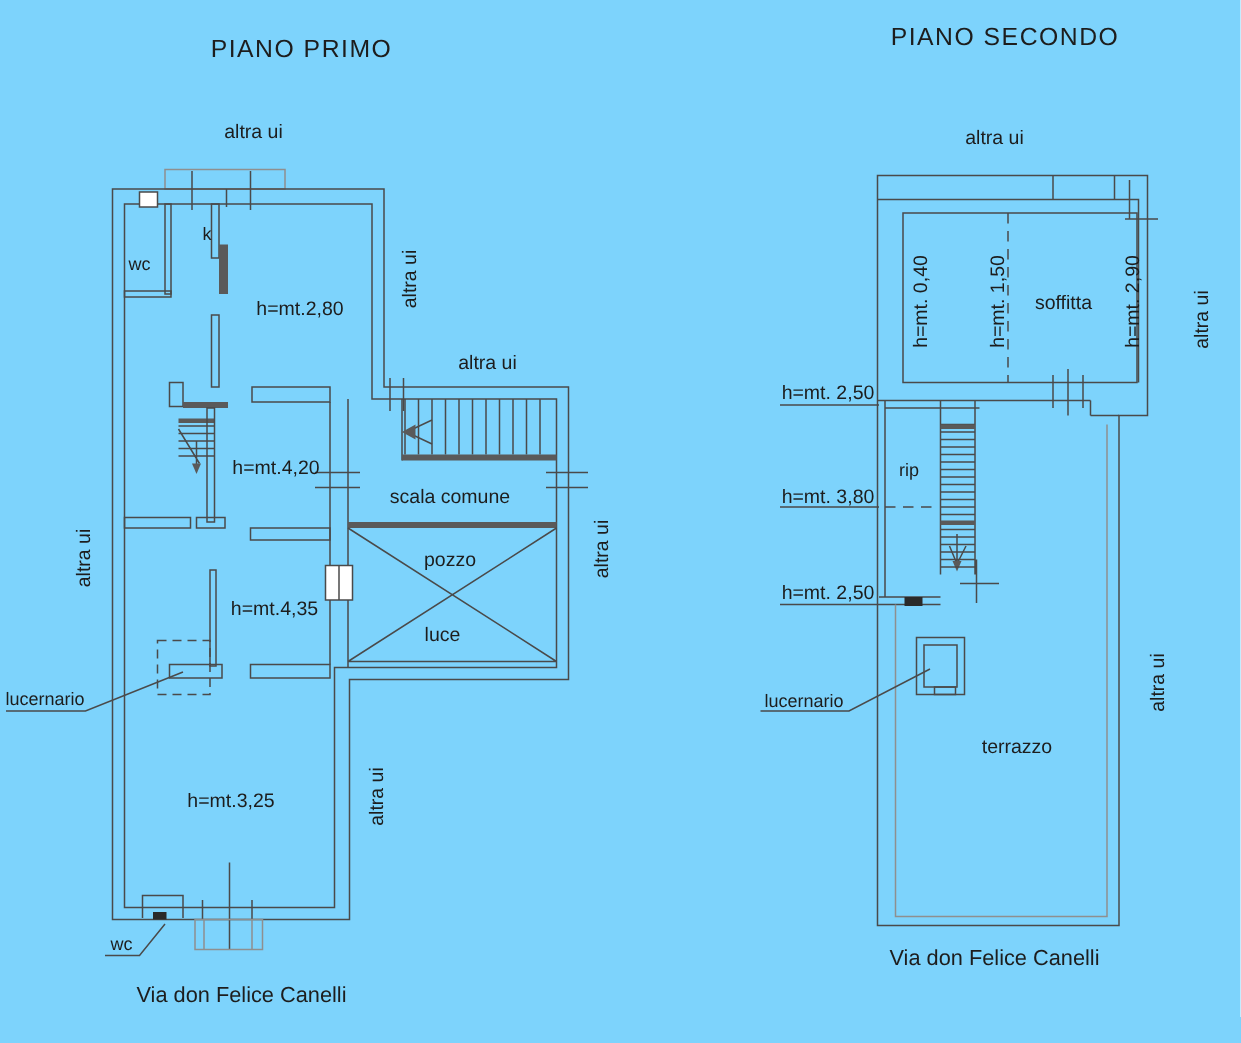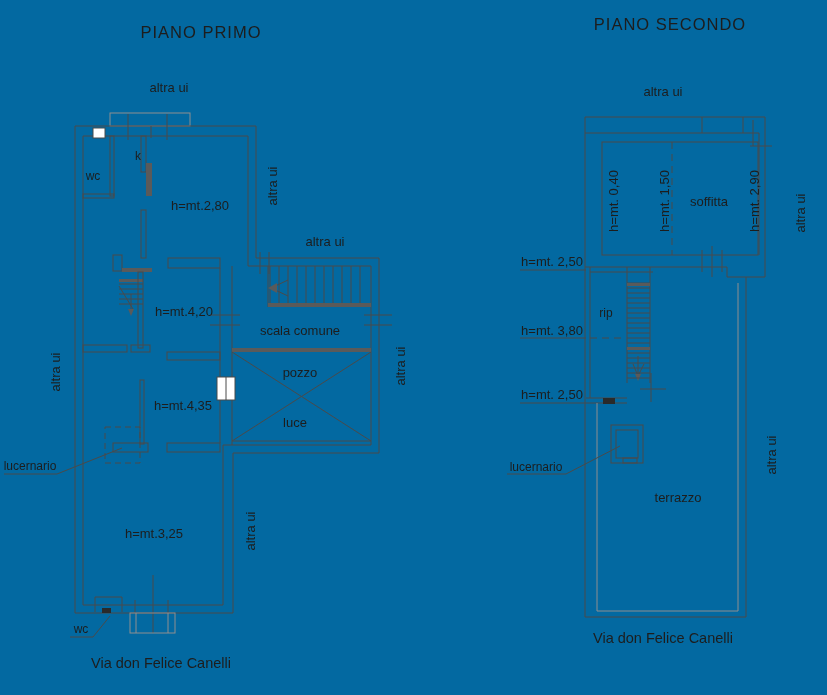--- a/index.html
+++ b/index.html
@@ -1,16 +1,16 @@
 <!DOCTYPE html>
 <html><head>
 <meta charset="utf-8">
 <style>
   html,body{margin:0;padding:0;background:#ffffff;}
-  .stage{position:relative;width:827px;height:695px;background:#0369a1;overflow:hidden;}
+  .stage{position:relative;width:827px;height:695px;background:#7dd3fc;overflow:hidden;}
   svg{position:absolute;left:0;top:0;}
   svg .w{stroke:#4a4a4a;fill:none;stroke-width:1;}
   svg .lt{stroke:#8f8f8f;fill:none;stroke-width:1;}
   svg .dk{fill:#5a5a5a;stroke:none;}
   svg .blk{fill:#2a2a2a;stroke:none;}
   svg .whitebox{fill:#ffffff;stroke:#4a4a4a;stroke-width:1;}
   svg .dash{stroke:#4a4a4a;fill:none;stroke-width:1;stroke-dasharray:6 4;}
   svg .dash2{stroke:#4a4a4a;fill:none;stroke-width:1;stroke-dasharray:7 5;}
   svg text{fill:#1d1d1d;font-family:"Liberation Sans","DejaVu Sans",sans-serif;}
   svg .t-title{font-size:16.5px;letter-spacing:1px;}

